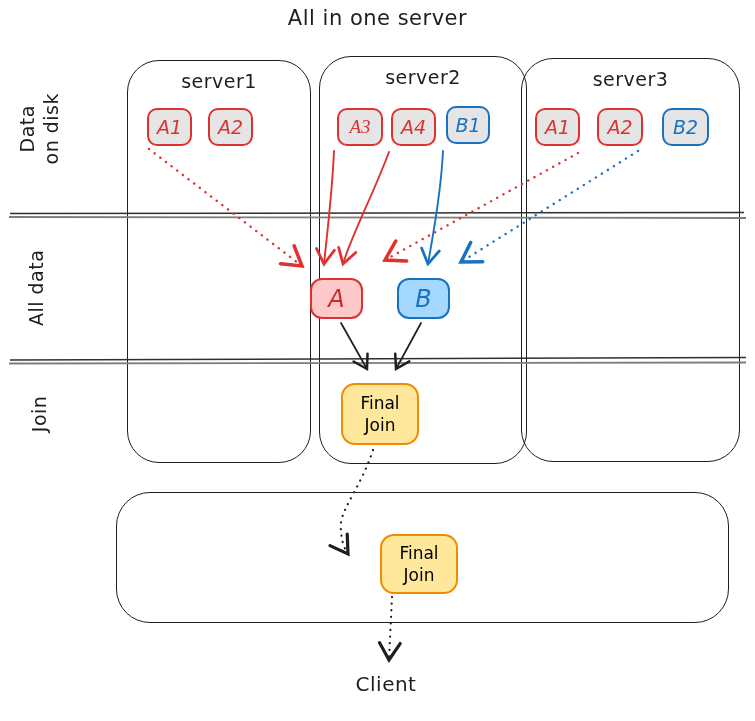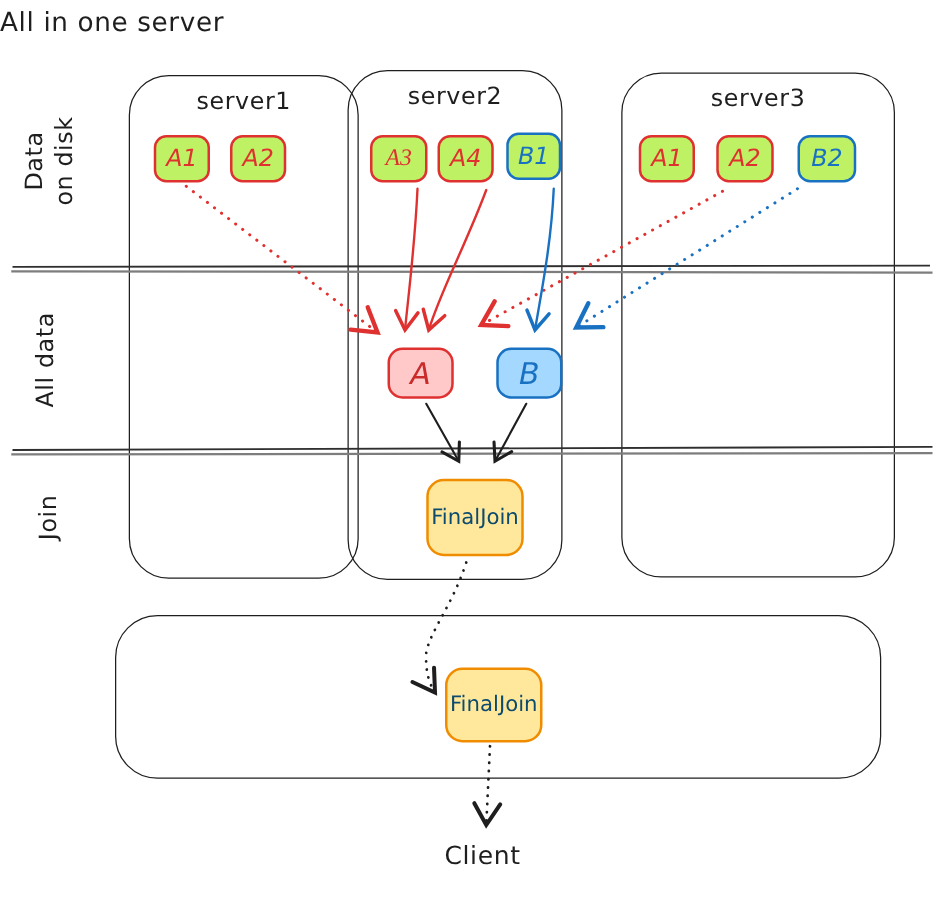--- a/index.html
+++ b/index.html
@@ -2,52 +2,53 @@
 <html><head>
 <meta charset="utf-8">
 <style>
   html,body{margin:0;padding:0;background:#fff;}
   .stage{
     position:relative;width:755px;height:721px;background:#ffffff;overflow:hidden;
     font-family:"DejaVu Sans",sans-serif;color:#1e1e1e;
   }
   .hand{font-family:"DejaVu Sans",sans-serif;}
   .title{
-    position:absolute;left:0;top:6px;width:755px;text-align:left;
+    position:absolute;left:0;top:6px;width:755px;text-align:center;
     font-size:21px;letter-spacing:.5px;
   }
   
   .server-box{
     position:absolute;border:1.6px solid #1e1e1e;border-radius:32px;background:transparent;
     box-sizing:border-box;
+    margin-left:24px;
   }
   .server-name{
     position:absolute;left:0;top:9px;width:100%;text-align:center;font-size:19px;letter-spacing:.5px;
   }
   
   .chip{
     position:absolute;box-sizing:border-box;height:38px;border-radius:10px;border:2px solid;
     display:flex;align-items:center;justify-content:center;
-    font-size:19px;font-style:italic;background:#bef264;
+    font-size:19px;font-style:italic;background:#e5e5e5;
   }
   .chip.red{border-color:#e03131;color:#e03131;}
   .chip.blue{border-color:#1971c2;color:#1971c2;text-align:center;}
   
   .merged{
     position:absolute;box-sizing:border-box;width:53px;height:41px;border-radius:12px;
     border:2.4px solid;display:flex;align-items:center;justify-content:center;
     font-size:24px;font-style:italic;
   }
   .merged.red{border-color:#e03131;background:#ffc9c9;color:#c92a2a;}
   .merged.blue{border-color:#1971c2;background:#a5d8ff;color:#1971c2;}
   
   .fjoin{
     position:absolute;box-sizing:border-box;width:78px;height:62px;border-radius:14px;
-    border:2.6px solid #f08c00;background:#ffe89b;color:#0c4a6e;
-    display:flex;flex-direction:row;align-items:center;justify-content:center;
+    border:2.6px solid #f08c00;background:#ffe89b;color:#000000;
+    display:flex;flex-direction:column;align-items:center;justify-content:center;
     font-size:17px;line-height:1.32;
   }
   
   .lane{
     position:absolute;transform:rotate(-90deg);text-align:center;
     font-size:19px;line-height:1.25;letter-spacing:.5px;white-space:nowrap;
   }
   .client{
     position:absolute;left:311px;top:672px;width:150px;text-align:center;font-size:20px;letter-spacing:.5px;
   }
@@ -69,21 +70,21 @@
   <div class="lane" style="left:0px;top:402px;width:80px;">Join</div>
 
   <div class="boxlayer">
 
     <div class="server-box" style="left:103px;top:60px;width:184px;height:403px;">
       <div class="server-name">server1</div>
       <div class="chip red" style="left:19px;top:47px;width:45px;">A1</div>
       <div class="chip red" style="left:80px;top:47px;width:45px;">A2</div>
     </div>
 
-    <div class="server-box" style="left:278px;top:56px;width:172px;height:408px;">
+    <div class="server-box" style="left:295px;top:56px;width:208px;height:408px;">
       <div class="server-name">server2</div>
       <div class="chip red" style="left:17px;top:51px;width:46px;font-family:Liberation Serif, serif;">A3</div>
       <div class="chip red" style="left:71px;top:51px;width:45px;">A4</div>
       <div class="chip blue" style="left:126px;top:49px;width:44px;">B1</div>
     </div>
 
     <div class="server-box" style="left:497px;top:58px;width:219px;height:404px;">
       <div class="server-name">server3</div>
       <div class="chip red" style="left:13px;top:49px;width:45px;">A1</div>
       <div class="chip red" style="left:75px;top:49px;width:46px;">A2</div>

